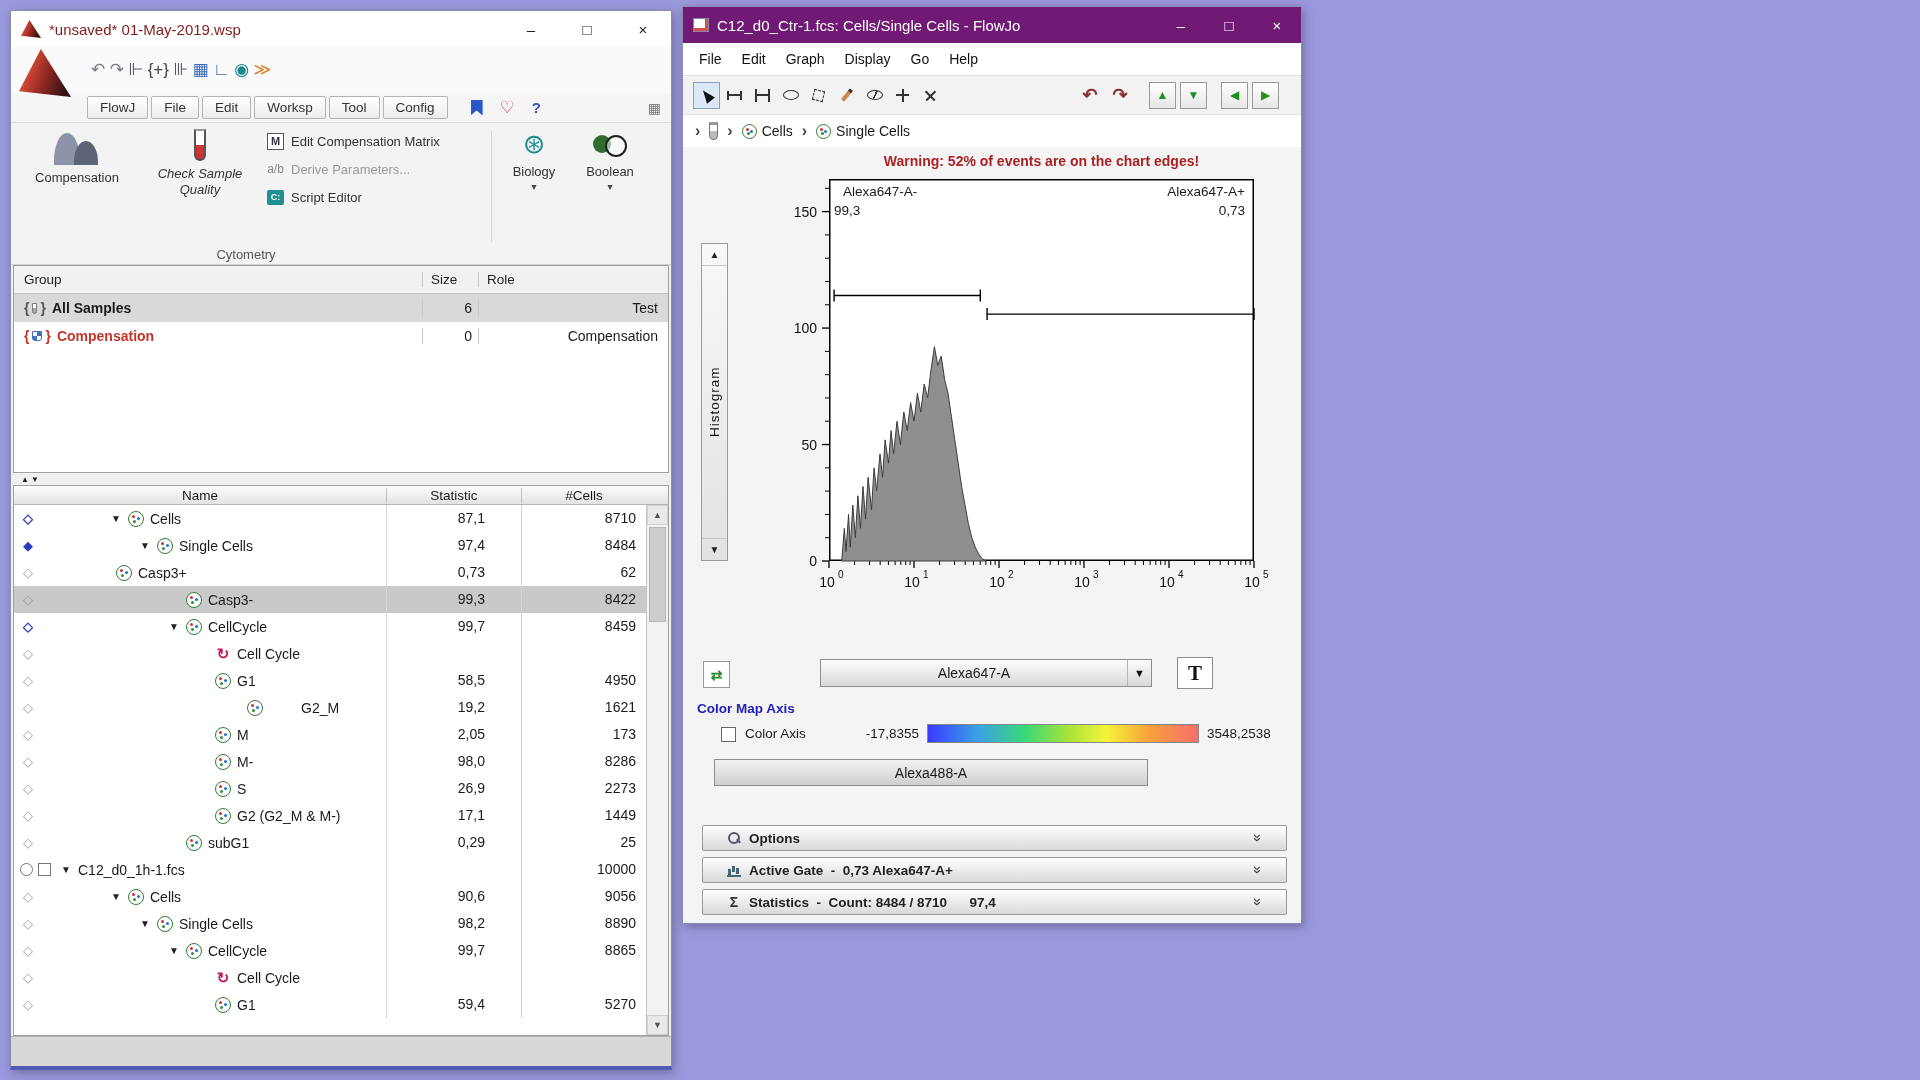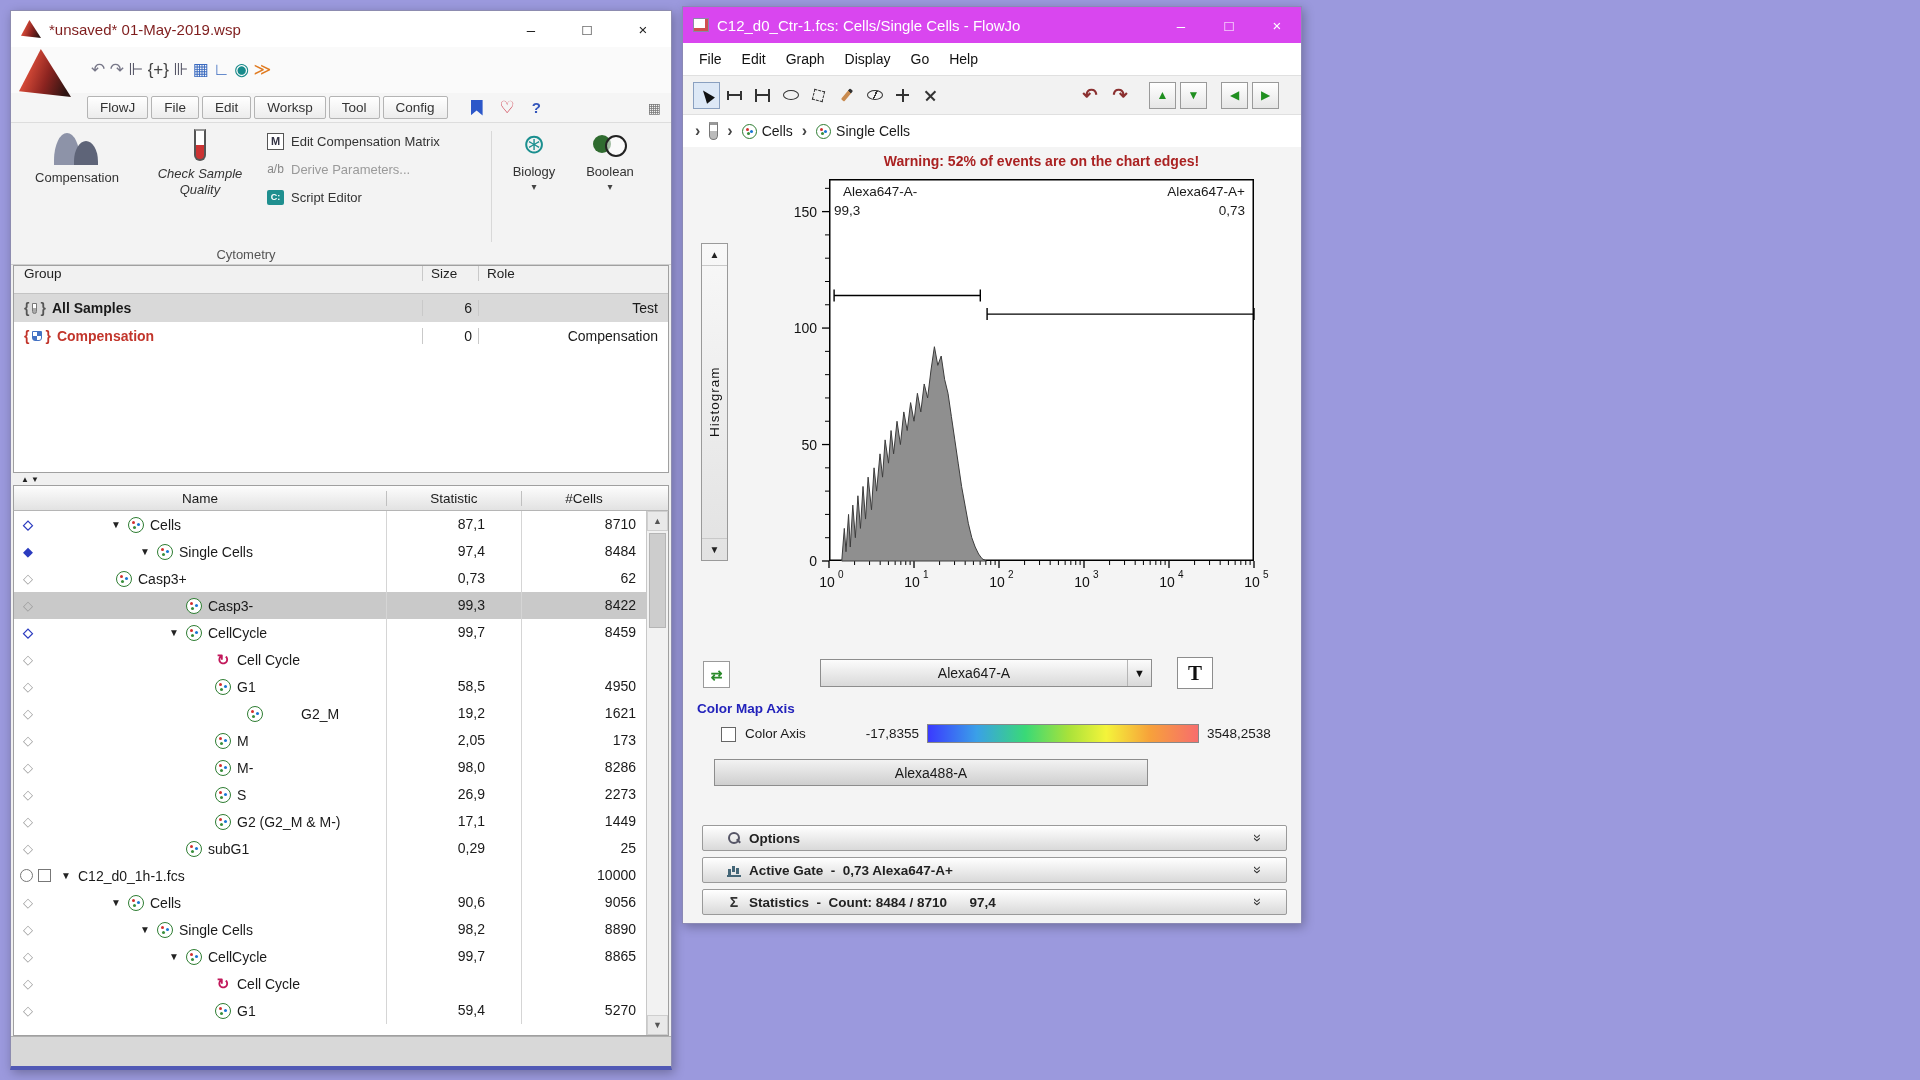--- a/index.html
+++ b/index.html
@@ -42,38 +42,38 @@
   .ic-c { width:17px; height:15px; background:#1f8f8f; color:#fff; font-size:9px; font-weight:bold; display:flex; align-items:center; justify-content:center; border-radius:2px; }
   .ic-bio { font-size:27px; color:#1a8f8f; line-height:30px; }
   .ic-bool { position:relative; width:34px; height:30px; }
   .ic-bool::before { content:""; position:absolute; left:0; top:6px; width:18px; height:18px; border-radius:50%; background:#2f6b2f; }
   .ic-bool::after { content:""; position:absolute; left:12px; top:6px; width:18px; height:18px; border-radius:50%; border:2px solid #222; background:rgba(255,255,255,.55); }
   .rb-caret { font-size:10px; color:#444; margin-top:1px; }
   .ribbon-caption { position:absolute; bottom:2px; left:0; width:470px; text-align:center; font-size:13px; color:#555; }
   .rb-vsep { position:absolute; top:8px; bottom:22px; width:1px; background:#d8d8d8; }
 
   .ws-grouppanel { height:208px; flex:0 0 auto; margin:0 2px; background:#fff; border:1px solid #a0a0a0; display:flex; flex-direction:column; }
-  .g-header { height:28px; display:flex; background:#f1f1f1; border-bottom:1px solid #c4c4c4; font-size:13.5px; color:#222; align-items:flex-start; }
+  .g-header { height:28px; display:flex; background:#f1f1f1; border-bottom:1px solid #c4c4c4; font-size:13.5px; color:#222; align-items:center; }
   .g-name { flex:1; padding-left:10px; }
   .g-size { width:56px; text-align:right; padding-right:6px; border-left:1px solid #c9c9c9; }
   .g-role { width:190px; text-align:right; padding-right:10px; border-left:1px solid #c9c9c9; }
   .g-header .g-size, .g-header .g-role { text-align:left; padding-left:8px; }
   .g-row { height:28px; display:flex; align-items:center; font-size:14px; }
   .g-row.sel { background:#d9d9d9; }
   .g-row .g-name { display:flex; align-items:center; gap:2px; font-weight:bold; }
   .g-row.red .g-name { color:#c2352b; }
   .brace { font-size:14px; font-weight:bold; color:#555; }
   .red .brace { color:#c2352b; }
   .mini-tube { width:5px; height:11px; border:1px solid #777; border-radius:0 0 3px 3px; background:linear-gradient(#fff 40%,#aaa 40%); margin:0 1px; }
   .mini-grid { width:10px; height:10px; margin:0 1px; background:conic-gradient(#4472c4 0 25%,#fff 0 50%,#4472c4 0 75%,#fff 0); border:1px solid #4472c4; }
 
   .ws-splitter { height:12px; flex:0 0 auto; display:flex; align-items:center; padding-left:10px; gap:4px; }
   .split-arrows { font-size:8px; color:#222; letter-spacing:2px; }
 
-  .tree-header { height:26px; flex:0 0 auto; margin:0 2px; display:flex; align-items:center; background:linear-gradient(#fdfdfd,#e2e2e2); border:1px solid #a0a0a0; border-bottom:1px solid #b5b5b5; font-size:13.5px; }
+  .tree-header { height:20px; flex:0 0 auto; margin:0 2px; display:flex; align-items:center; background:linear-gradient(#fdfdfd,#e2e2e2); border:1px solid #a0a0a0; border-bottom:1px solid #b5b5b5; font-size:13.5px; }
   .th-name { flex:1; text-align:center; }
   .th-stat { width:135px; text-align:center; border-left:1px solid #c0c0c0; }
   .th-cells { width:125px; text-align:center; border-left:1px solid #c0c0c0; }
   .th-cap { width:22px; }
 
   .tree-body { flex:1 1 auto; margin:0 2px; background:#fff; border:1px solid #a0a0a0; border-top:none; display:flex; overflow:hidden; }
   .t-rows { flex:1; }
   .t-row { height:27px; display:flex; align-items:center; font-size:14px; position:relative; }
   .t-row.sel { background:#c9c9c9; }
   .t-diamond { position:absolute; left:6px; width:16px; text-align:center; font-size:13px; line-height:27px; }
@@ -99,21 +99,21 @@
 
   .t-scroll { width:22px; flex:0 0 auto; border-left:1px solid #c8c8c8; background:#f2f2f2; display:flex; flex-direction:column; }
   .sc-btn { height:20px; display:flex; align-items:center; justify-content:center; font-size:9px; color:#555; background:#e9e9e9; border:1px solid #cfcfcf; }
   .sc-track { flex:1; position:relative; }
   .sc-thumb { position:absolute; left:2px; right:2px; top:2px; height:95px; background:#cdcdcd; border:1px solid #b5b5b5; }
 
   .ws-bottom { height:30px; flex:0 0 auto; background:#d8d8d8; border-top:1px solid #b0b0b0; }
 
   
   #gw { left:682px; top:6px; width:620px; height:918px; background:#f4f4f4; border:1px solid #8b89b5; }
-  .gw-titlebar { position:absolute; left:0; top:0; right:0; height:36px; background:#d946ef; color:#fff; display:flex; align-items:center; }
+  .gw-titlebar { position:absolute; left:0; top:0; right:0; height:36px; background:#701a75; color:#fff; display:flex; align-items:center; }
   .gw-ico { width:16px; height:14px; margin:0 8px 0 10px; background:#fff; border:1px solid #8a88aa; box-shadow:inset -3px -3px 0 #d05050; }
   .gw-title { font-size:15px; }
   .gw-cap .cap-btn { color:#fff; width:48px; }
   .gw-menubar { position:absolute; left:0; top:36px; right:0; height:32px; background:#fff; display:flex; align-items:center; padding-left:6px; }
   .menu-item { font-size:14px; padding:4px 10px; color:#111; }
   .gw-toolbar { position:absolute; left:0; top:68px; right:0; height:40px; background:#f2f2f2; border-top:1px solid #e0e0e0; border-bottom:1px solid #e0e0e0; display:flex; align-items:center; padding-left:10px; }
   .tool { width:27px; height:27px; display:flex; align-items:center; justify-content:center; border:1px solid transparent; margin-right:1px; }
   .tool.sel-tool { border:1px solid #8aa0c0; background:#dde8f6; }
   .t-pointer { width:0; height:0; border-left:5px solid transparent; border-right:5px solid transparent; border-bottom:13px solid #111; transform:rotate(-38deg); }
   .t-range { width:15px; height:9px; border-left:2px solid #333; border-right:2px solid #333; background:linear-gradient(#333,#333) center/100% 2px no-repeat; }

